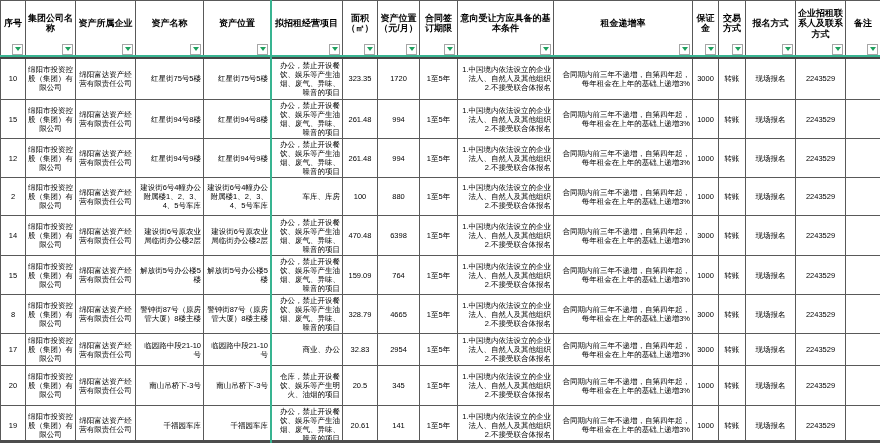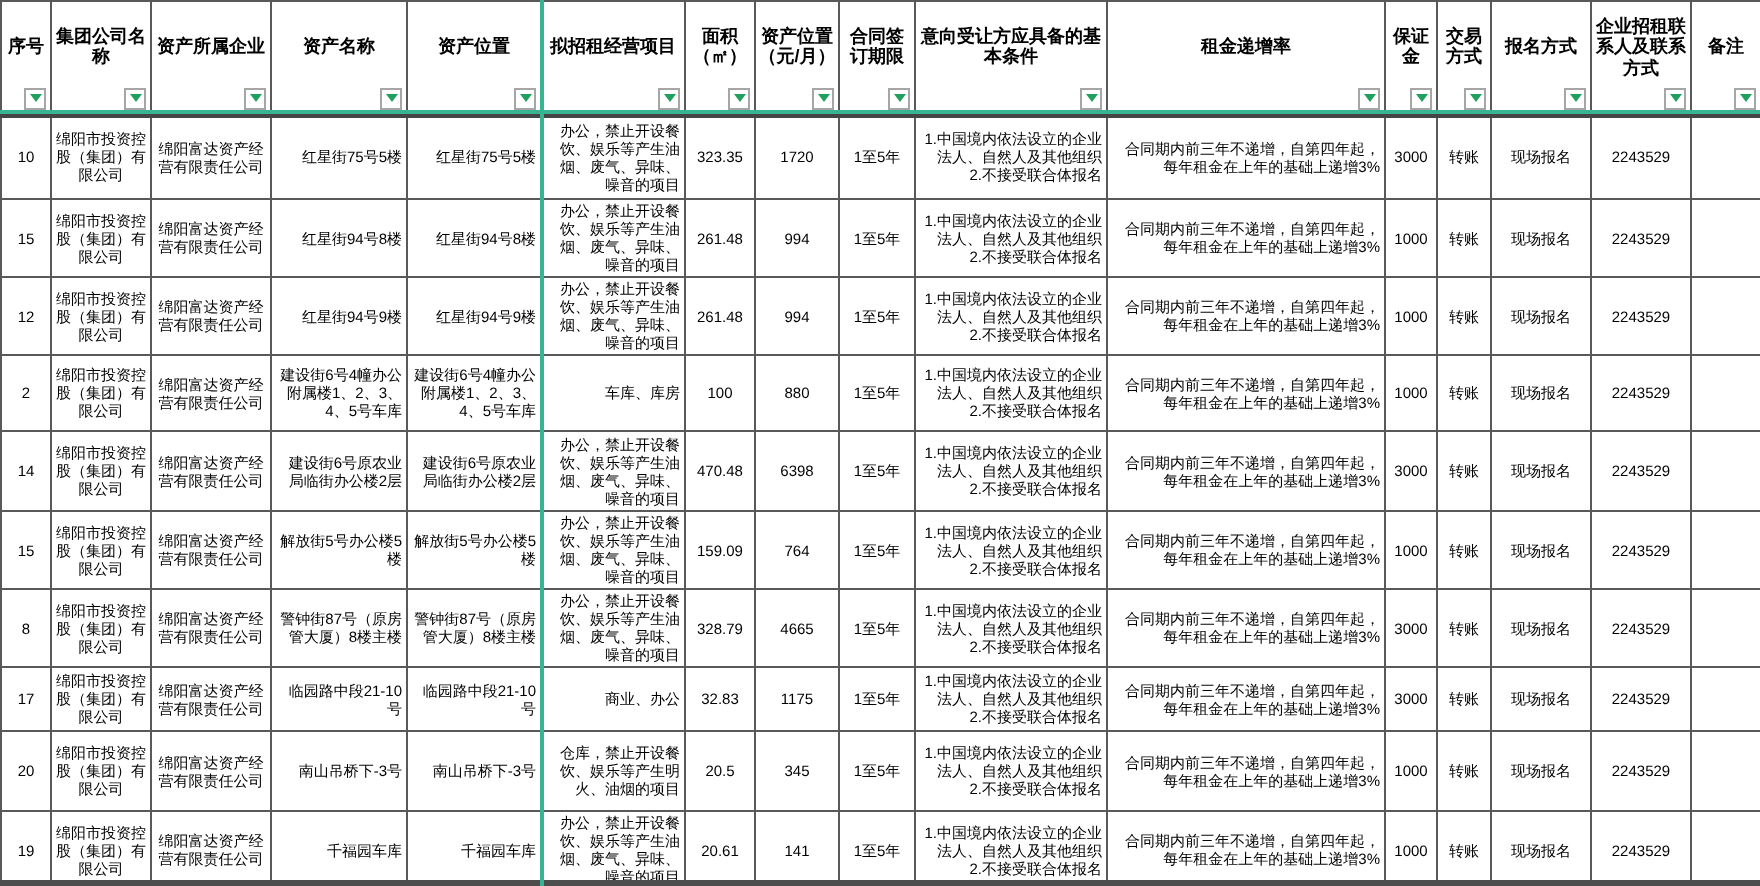--- a/index.html
+++ b/index.html
@@ -281,21 +281,21 @@
           <td class="ac"></td>
         </tr>
         <tr style="height: 32px;">
           <td class="ac">17</td>
           <td class="ac">绵阳市投资控股（集团）有限公司</td>
           <td class="ac">绵阳富达资产经营有限责任公司</td>
           <td class="al">临园路中段21-10号</td>
           <td class="al">临园路中段21-10号</td>
           <td class="al">商业、办公</td>
           <td class="ac">32.83</td>
-          <td class="ac">1175</td>
+          <td class="ac">2954</td>
           <td class="ac">1至5年</td>
           <td class="al pre">1.中国境内依法设立的企业法人、自然人及其他组织
 2.不接受联合体报名</td>
           <td class="al">合同期内前三年不递增，自第四年起，每年租金在上年的基础上递增3%</td>
           <td class="ac">3000</td>
           <td class="ac">转账</td>
           <td class="ac">现场报名</td>
           <td class="ac">2243529</td>
           <td class="ac"></td>
         </tr>

